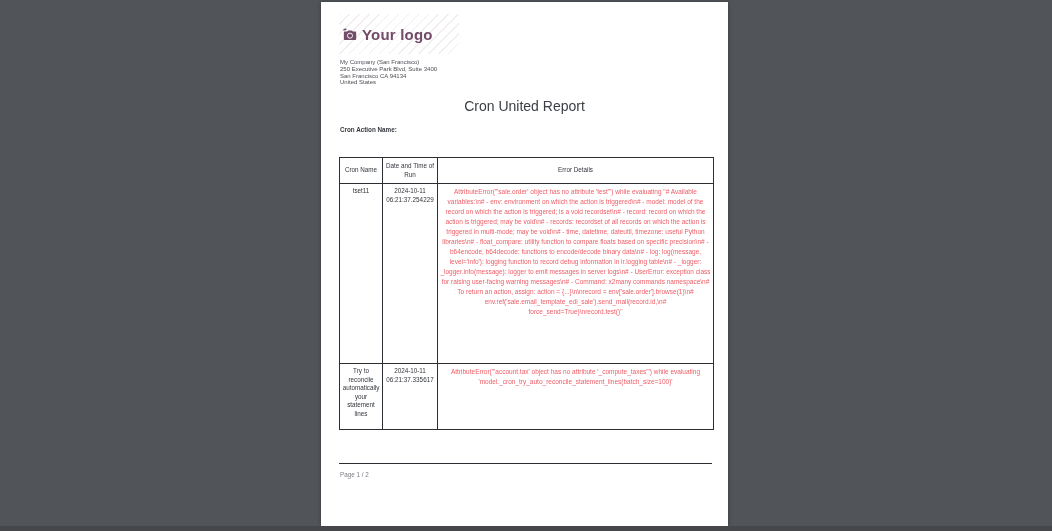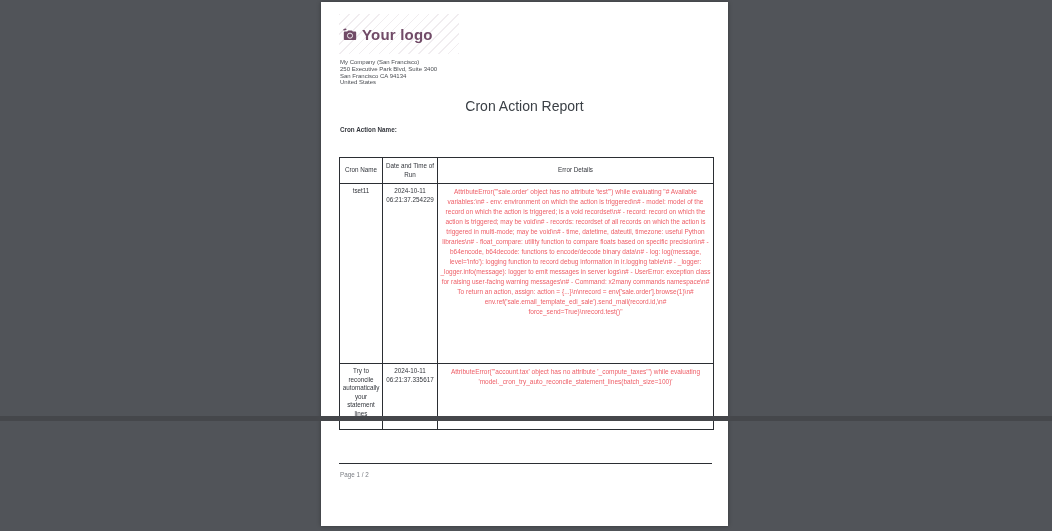--- a/index.html
+++ b/index.html
@@ -4,21 +4,21 @@
 <style>
   html, body {
     margin: 0; padding: 0;
     width: 1052px; height: 531px;
     overflow: hidden;
     font-family: "Liberation Sans", sans-serif;
     background: #515459;
   }
   .viewer {
     position: relative;
-    width: 1052px; height: 421px;
+    width: 1052px; height: 531px;
     background: #515459;
   }
   .bottom-strip {
     position: absolute; left: 0; bottom: 0;
     width: 100%; height: 5px;
     background: #45474b;
   }
   .page {
     position: absolute;
     left: 321px; top: 2px;
@@ -119,21 +119,21 @@
       <span class="logo-text">Your logo</span>
     </div>
 
     <div class="address">
       <div>My Company (San Francisco)</div>
       <div>250 Executive Park Blvd, Suite 3400</div>
       <div>San Francisco CA 94134</div>
       <div>United States</div>
     </div>
 
-    <div class="report-title">Cron Action Report</div>
+    <div class="report-title">Cron United Report</div>
 
     <div class="section-label">Cron Action Name:</div>
 
     <table class="report-table">
       <colgroup>
         <col style="width:43px">
         <col style="width:55px">
         <col style="width:276px">
       </colgroup>
       <thead>

